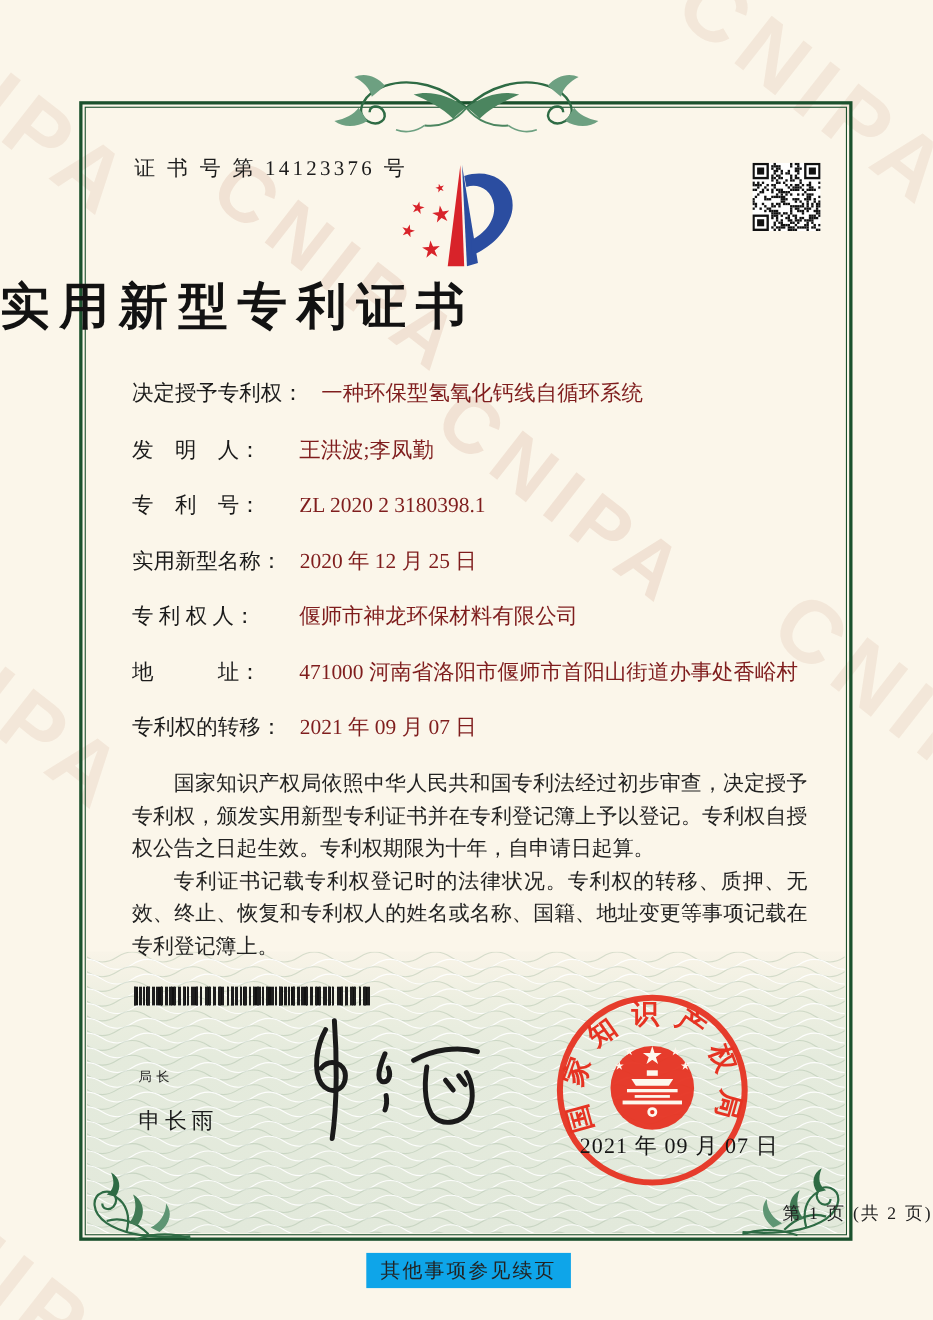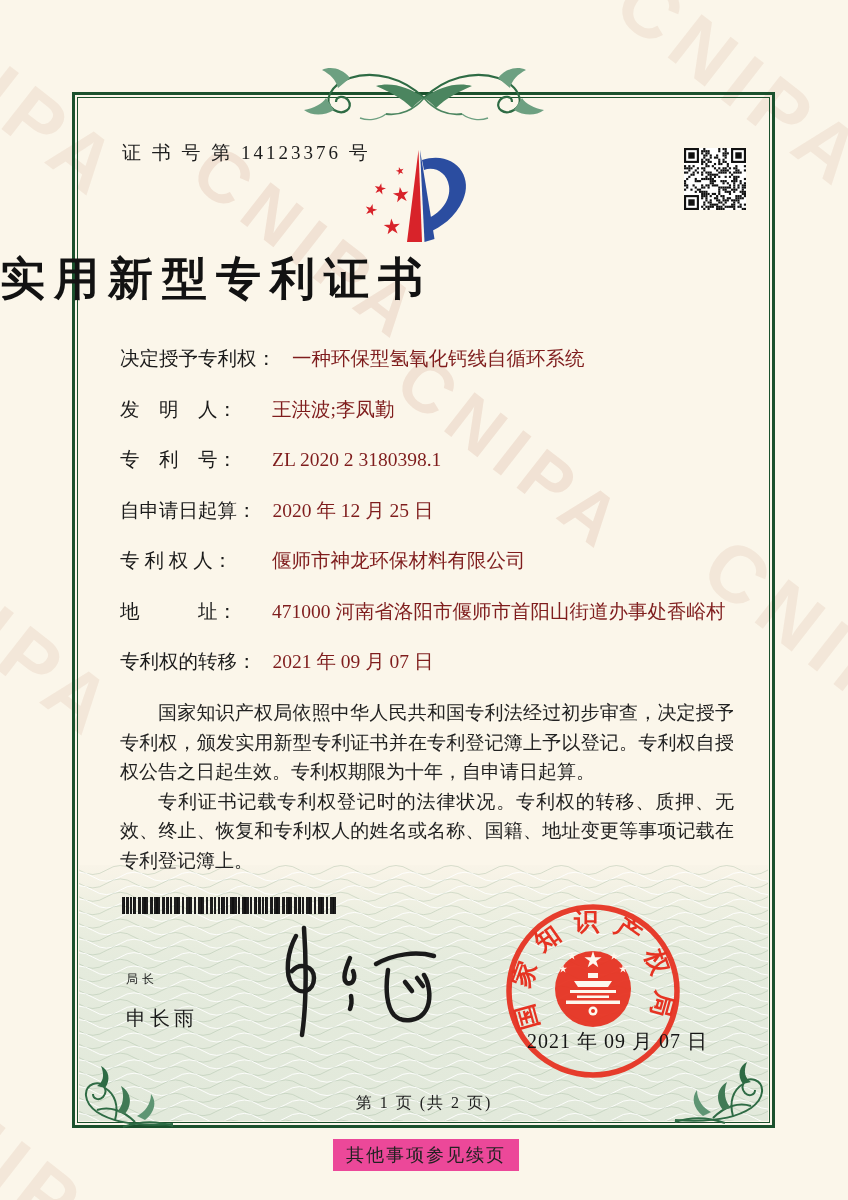--- a/index.html
+++ b/index.html
@@ -46,23 +46,23 @@
     background:
       repeating-linear-gradient(90deg,#1d1d1d 0 2px,rgba(0,0,0,0) 2px 4px),
       repeating-linear-gradient(90deg,#1d1d1d 0 1px,rgba(0,0,0,0) 1px 6px),
       repeating-linear-gradient(90deg,#111 0 3px,rgba(0,0,0,0) 3px 11px);}
   .sig-title{position:absolute;left:126px;top:971px;font-size:12px;letter-spacing:4px;z-index:5}
   .sig-name{position:absolute;left:126px;top:1005px;font-size:20px;letter-spacing:4px;z-index:5}
   .signature{position:absolute;left:248px;top:922px;z-index:5}
   .seal{position:absolute;left:504px;top:899px;z-index:5}
   .seal-date{position:absolute;left:527px;top:1028px;font-size:20px;letter-spacing:1px;
     color:#151515;z-index:6}
-  .page-info{position:absolute;left:0;width:848px;top:1093px;text-align:center;
+  .page-info{position:absolute;left:0;width:848px;top:1093px;text-align:right;
     font-size:16px;letter-spacing:2px;color:#222;z-index:6}
-  .note{position:absolute;left:333px;top:1139px;background:#ec4899;
+  .note{position:absolute;left:333px;top:1139px;background:#0ea5e9;
     padding:4px 13px;font-size:18px;letter-spacing:2px;color:#222;z-index:6}
   
   .orn-top{position:absolute;left:294px;top:58px;z-index:3}
   .orn-bl{position:absolute;left:75px;top:1050px;z-index:3}
   .orn-br{position:absolute;left:673px;top:1046px;z-index:3;transform:scaleX(-1)}
 </style>
 </head>
 <body>
 
 <div class="wm" style="left:-90px;top:-35px">CNIPA</div>
@@ -476,21 +476,21 @@
   <div class="frow">
     <span class="flabel">决定授予专利权：</span><span class="fval">一种环保型氢氧化钙线自循环系统</span>
   </div>
   <div class="frow">
     <span class="flabel">发　明　人：</span><span class="fval">王洪波;李凤勤</span>
   </div>
   <div class="frow">
     <span class="flabel">专　利　号：</span><span class="fval">ZL 2020 2 3180398.1</span>
   </div>
   <div class="frow">
-    <span class="flabel">自申请日起算：</span><span class="fval">2020 年 12 月 25 日</span>
+    <span class="flabel">实用新型名称：</span><span class="fval">2020 年 12 月 25 日</span>
   </div>
   <div class="frow">
     <span class="flabel">专 利 权 人：</span><span class="fval">偃师市神龙环保材料有限公司</span>
   </div>
   <div class="frow">
     <span class="flabel">地　　　址：</span><span class="fval">471000 河南省洛阳市偃师市首阳山街道办事处香峪村</span>
   </div>
   <div class="frow">
     <span class="flabel">专利权的转移：</span><span class="fval">2021 年 09 月 07 日</span>
   </div>

